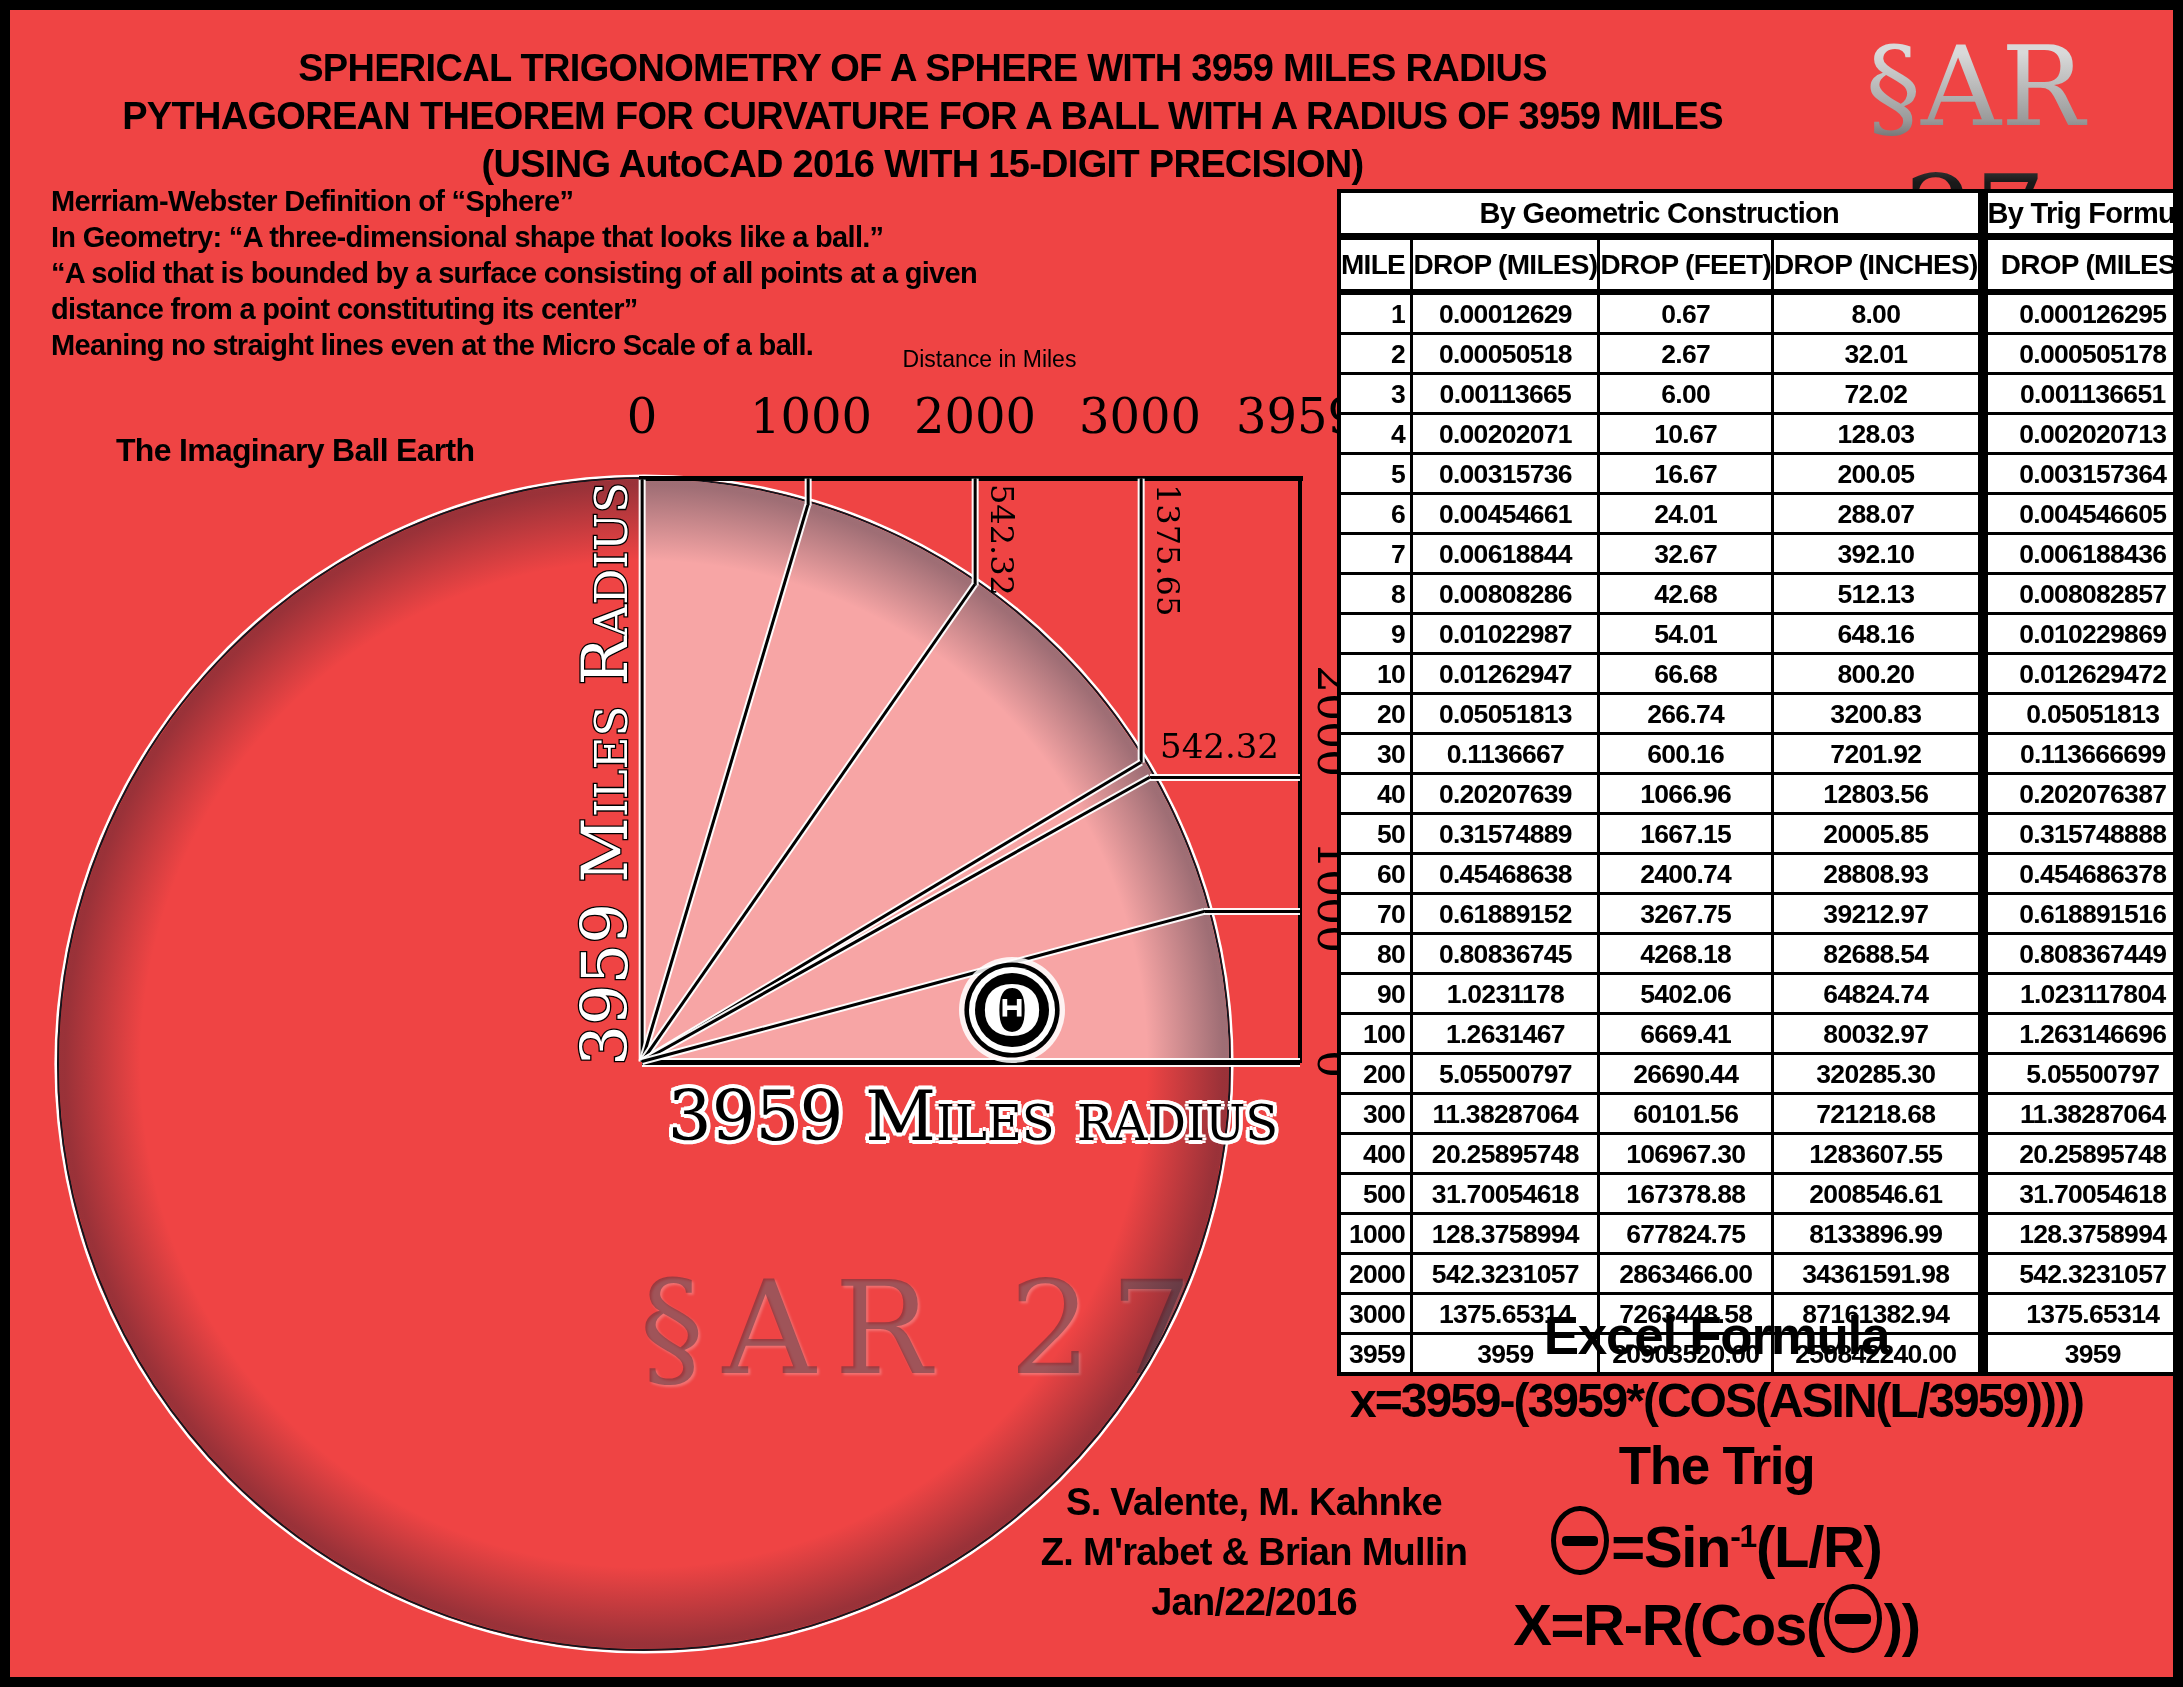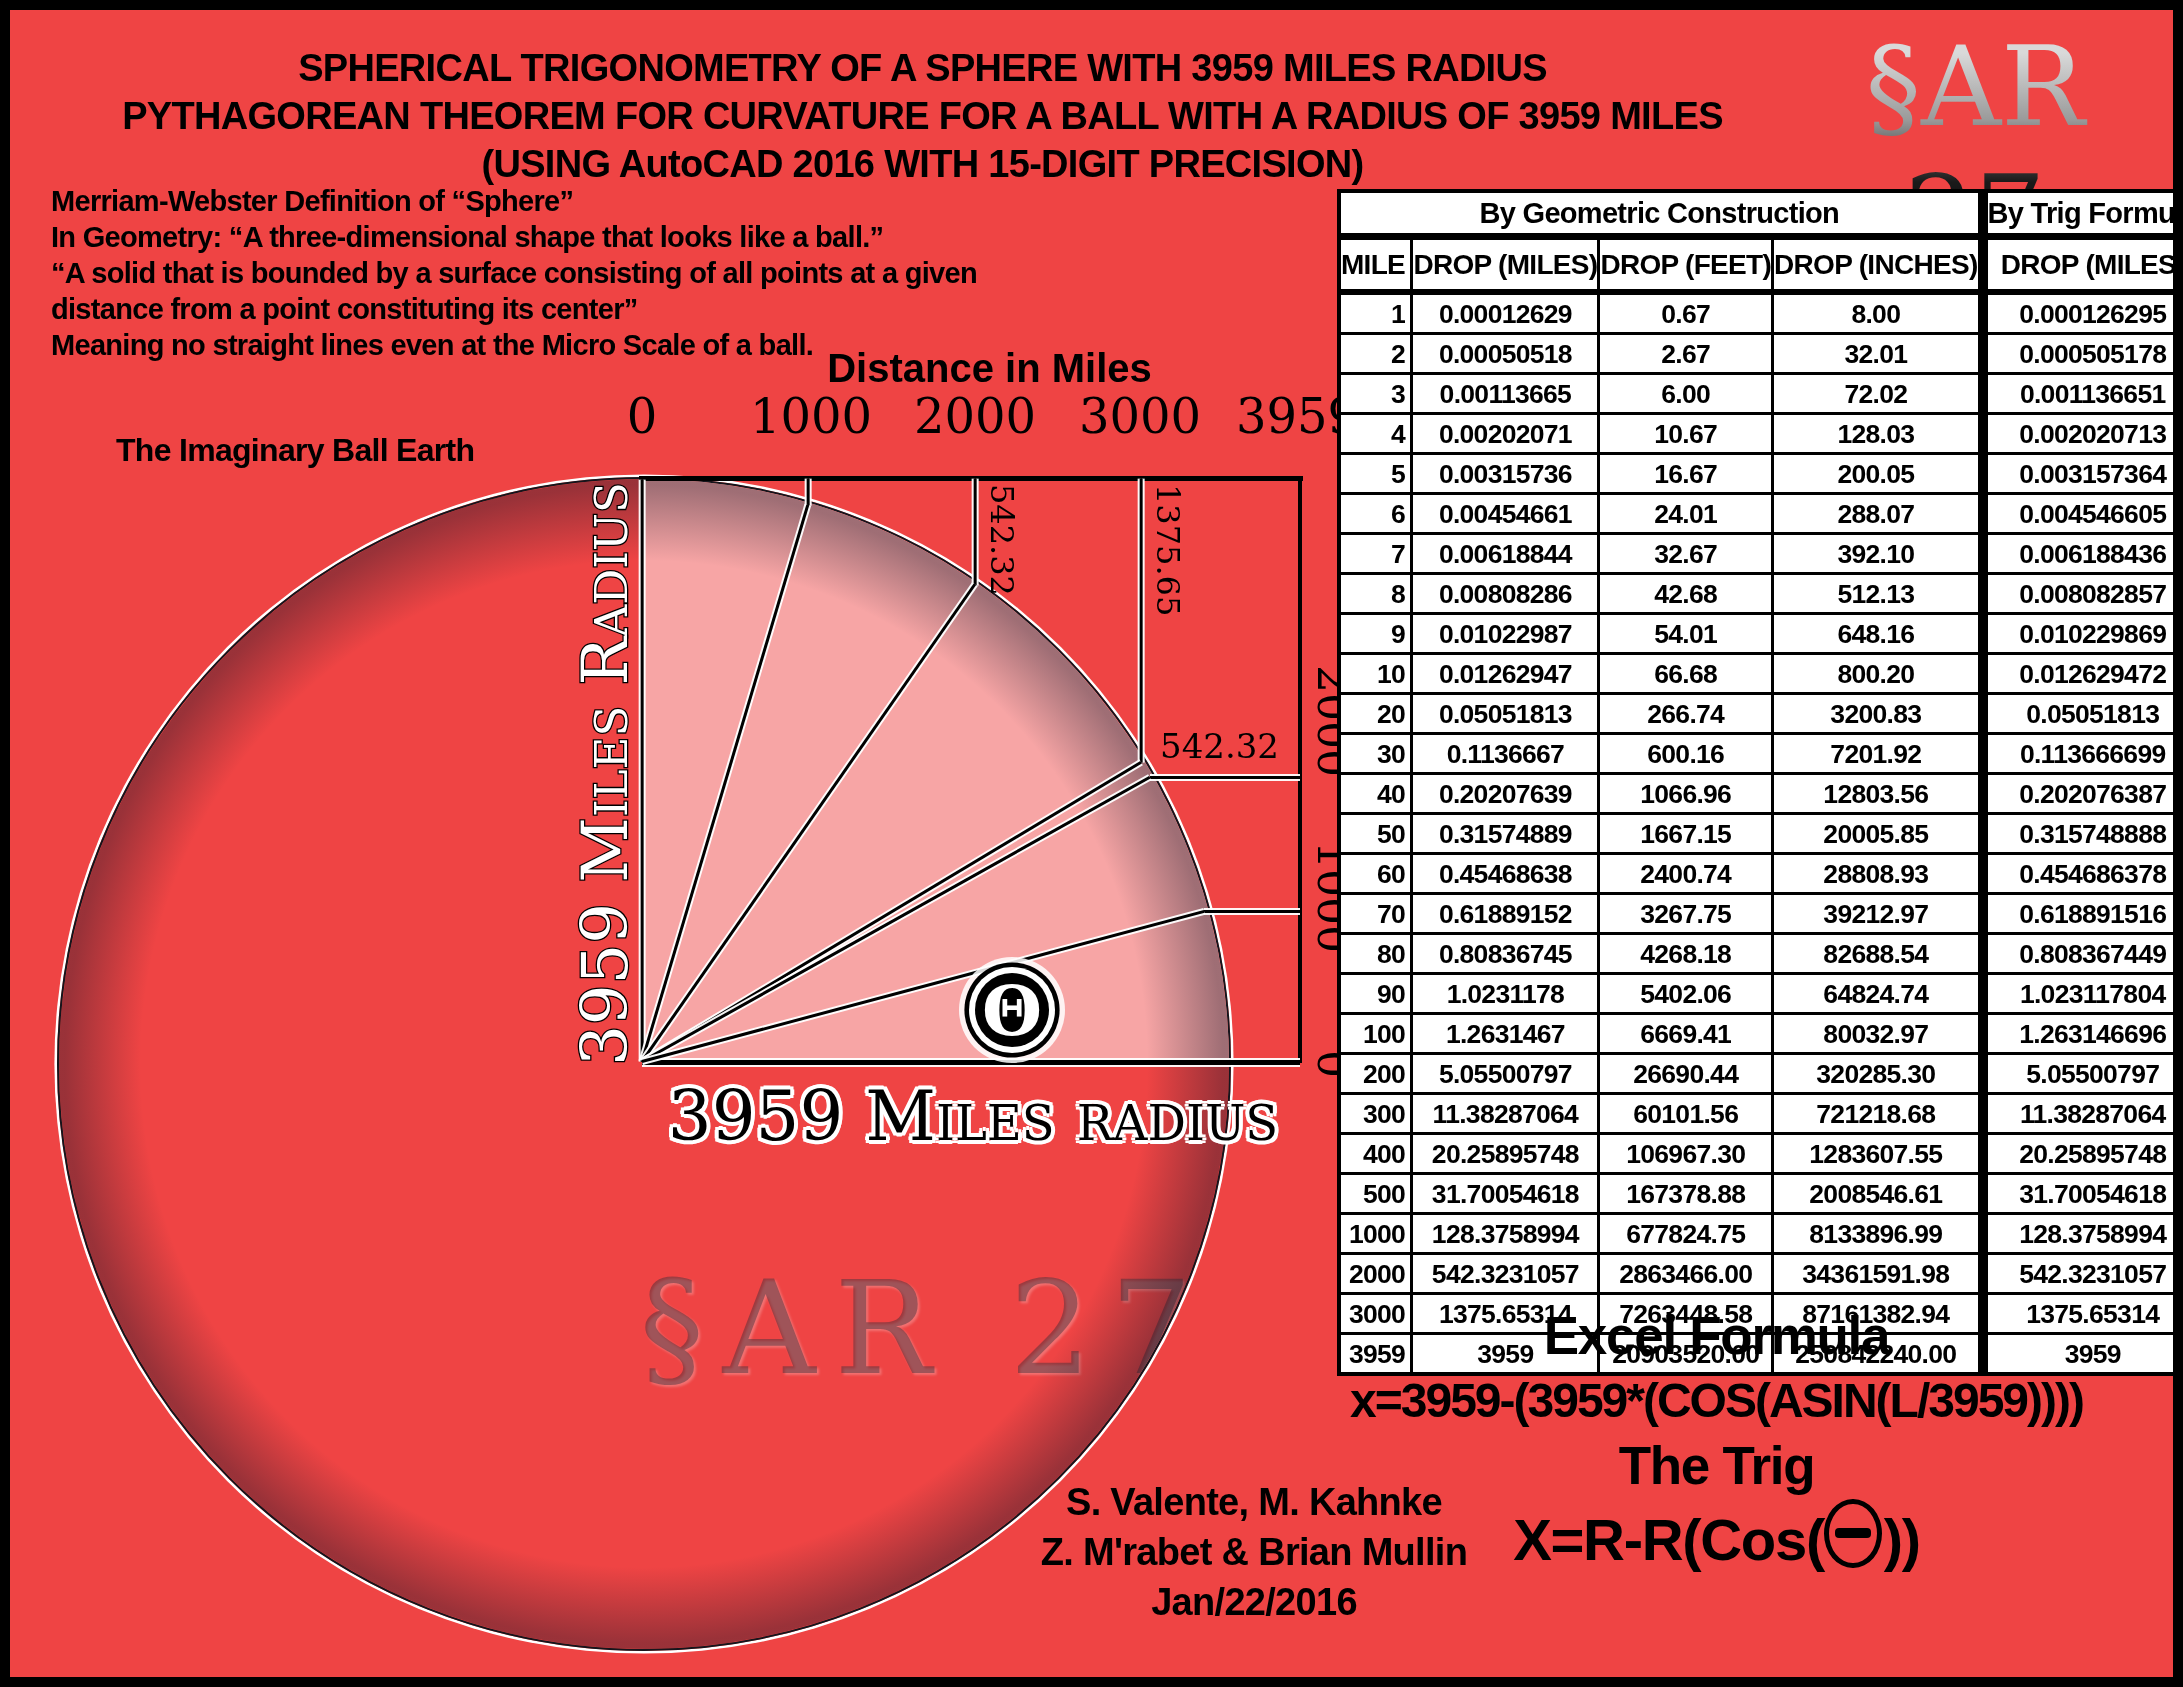--- a/index.html
+++ b/index.html
@@ -16,21 +16,21 @@
   #logo{left:1773px; top:12px; width:384px; text-align:center;
         font-family:"DejaVu Serif", serif; font-size:111px; font-weight:normal;
         background:linear-gradient(#d9d9d9 12%, #9a9a9a 38%, #1a1a1a 62%, #000 90%);
         -webkit-background-clip:text; background-clip:text; color:transparent;
         text-shadow:none;}
   
   #definition{left:41px; top:173px; width:1072px;}
   .def-line{font-weight:bold; font-size:29px; line-height:36px; letter-spacing:-0.7px;}
   
   #earth-label{left:106px; top:422px; font-weight:bold; font-size:32px; letter-spacing:-0.7px;}
-  #axis-title{left:728px; top:336px; width:503px; text-align:center; font-weight:bold; font-size:40px;}
+  #axis-title{left:728px; top:336px; width:503px; text-align:center; font-weight:normal; font-size:23px;}
   .tick-label{font-family:"DejaVu Serif", serif; font-size:48px; top:378px; transform:translateX(-50%);}
   .vlabel{font-family:"DejaVu Serif", serif; writing-mode:vertical-rl; font-size:32px;}
   .rlabel{font-family:"DejaVu Serif", serif; writing-mode:vertical-rl; font-size:44px; transform:translateY(-50%);}
   #right-drop-label{left:1150px; top:716px; font-family:"DejaVu Serif", serif; font-size:34px;}
   
   #globe{left:47px; top:467px; width:1170px; height:1170px; border-radius:50%;
      overflow:hidden; border:2.6px solid #15151c; box-shadow:0 0 0 2.6px #fff;
      background:
        radial-gradient(ellipse 284px 99px at 45% 11%, rgba(255,255,255,.85) 0 42%, rgba(255,255,255,0) 75%),
        radial-gradient(ellipse 218px 139px at 17% 47%, rgba(255,255,255,.95) 0 32%, rgba(255,255,255,0) 70%),
@@ -361,20 +361,23 @@
           <td class="trig">3959</td>
         </tr>
       </tbody>
   </table>
 
   <div class="abs" id="formula-block">
     <div class="fx-title">Excel Formula</div>
     <div class="fx-formula">x=3959-(3959*(COS(ASIN(L/3959))))</div>
     <div class="fx-title">The Trig</div>
     <div class="fx-big">
+      <span class="fx-theta"></span><span>=Sin</span><sup>-1</sup><span>(L/R)</span>
+    </div>
+    <div class="fx-big">
       <span>X=R-R(Cos(</span><span class="fx-theta"></span><span>))</span>
     </div>
   </div>
 
   <div class="abs" id="credits">
     <div class="credit-line">S. Valente, M. Kahnke</div>
     <div class="credit-line">Z. M'rabet &amp; Brian Mullin</div>
     <div class="credit-line">Jan/22/2016</div>
   </div>
 

